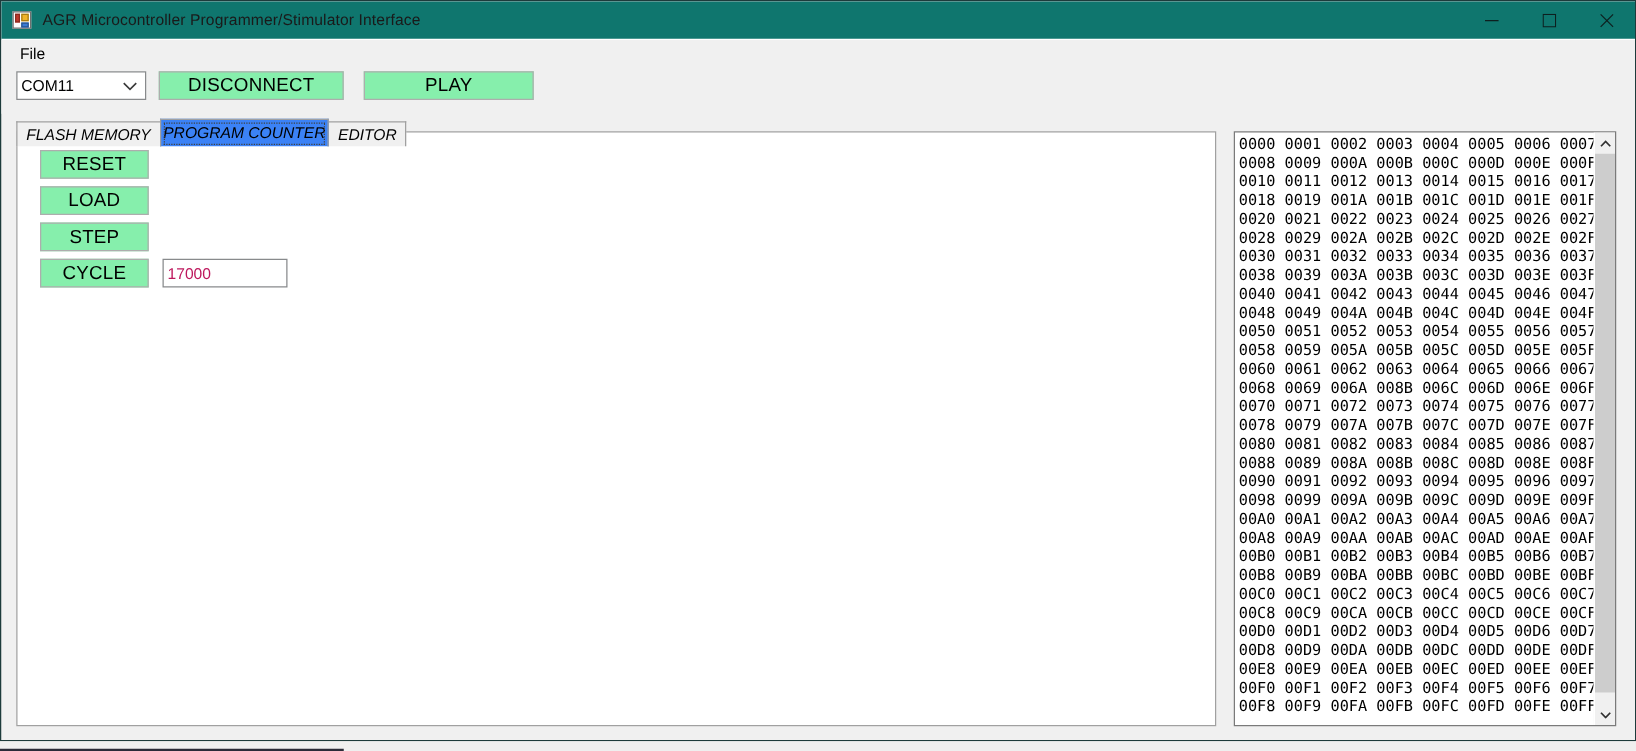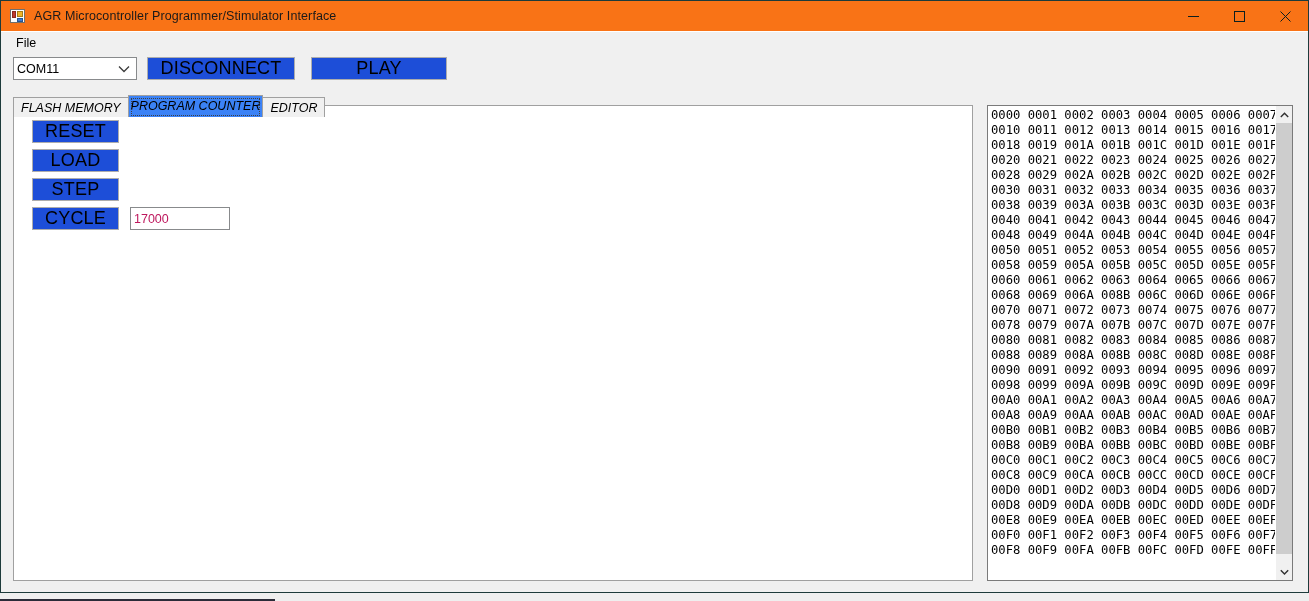--- a/index.html
+++ b/index.html
@@ -25,21 +25,21 @@
     height: 593px;
     background: #f0f0f0;
     border: 1px solid #1d3b3b;
     box-sizing: border-box;
     overflow: hidden;
   }
 
   
   #title-bar {
     height: 30px;
-    background: #f97316;
+    background: #0f766e;
     display: flex;
     align-items: center;
     position: relative;
     border-bottom: 1px solid #ffffff;
   }
   #title-icon {
     width: 16px;
     height: 16px;
     margin-left: 9px;
     margin-right: 8px;
@@ -94,46 +94,46 @@
   #toolbar {
     height: 34px;
     padding-left: 12px;
     padding-top: 3px;
     display: flex;
     align-items: flex-start;
     gap: 0;
     background: #f0f0f0;
   }
   #com-port-select {
-    width: 124px;
+    width: 104px;
     height: 23px;
     box-sizing: border-box;
     border: 1px solid #888a8c;
     background: #ffffff;
     font-family: "Liberation Sans", sans-serif;
     font-size: 12.5px;
     color: #000;
     display: flex;
     align-items: center;
     position: relative;
     cursor: default;
     padding-left: 3px;
   }
   #com-port-select .chev {
     position: absolute;
     right: 6px;
     top: 50%;
     transform: translateY(-50%);
   }
   .flat-button {
-    background: #1d4ed8;
+    background: #86efac;
     border: 1px solid #adadad;
     box-sizing: border-box;
     font-family: "Liberation Sans", sans-serif;
-    font-size: 18px;
+    font-size: 15px;
     color: #000;
     display: flex;
     align-items: center;
     justify-content: center;
     cursor: default;
     letter-spacing: 0.2px;
   }
   #btn-disconnect {
     width: 148px; height: 23px;
     margin-left: 10px;
@@ -377,20 +377,21 @@
       <div class="pc-row">
         <div class="flat-button pc-button">CYCLE</div>
         <input id="cycle-input" type="text" value="17000" style="">
       </div>
     </div>
   </div>
 
   <div id="hex-panel">
     <div id="hex-list">
         <div class="hex-row">0000 0001 0002 0003 0004 0005 0006 0007</div>
+        <div class="hex-row">0008 0009 000A 000B 000C 000D 000E 000F</div>
         <div class="hex-row">0010 0011 0012 0013 0014 0015 0016 0017</div>
         <div class="hex-row">0018 0019 001A 001B 001C 001D 001E 001F</div>
         <div class="hex-row">0020 0021 0022 0023 0024 0025 0026 0027</div>
         <div class="hex-row">0028 0029 002A 002B 002C 002D 002E 002F</div>
         <div class="hex-row">0030 0031 0032 0033 0034 0035 0036 0037</div>
         <div class="hex-row">0038 0039 003A 003B 003C 003D 003E 003F</div>
         <div class="hex-row">0040 0041 0042 0043 0044 0045 0046 0047</div>
         <div class="hex-row">0048 0049 004A 004B 004C 004D 004E 004F</div>
         <div class="hex-row">0050 0051 0052 0053 0054 0055 0056 0057</div>
         <div class="hex-row">0058 0059 005A 005B 005C 005D 005E 005F</div>

